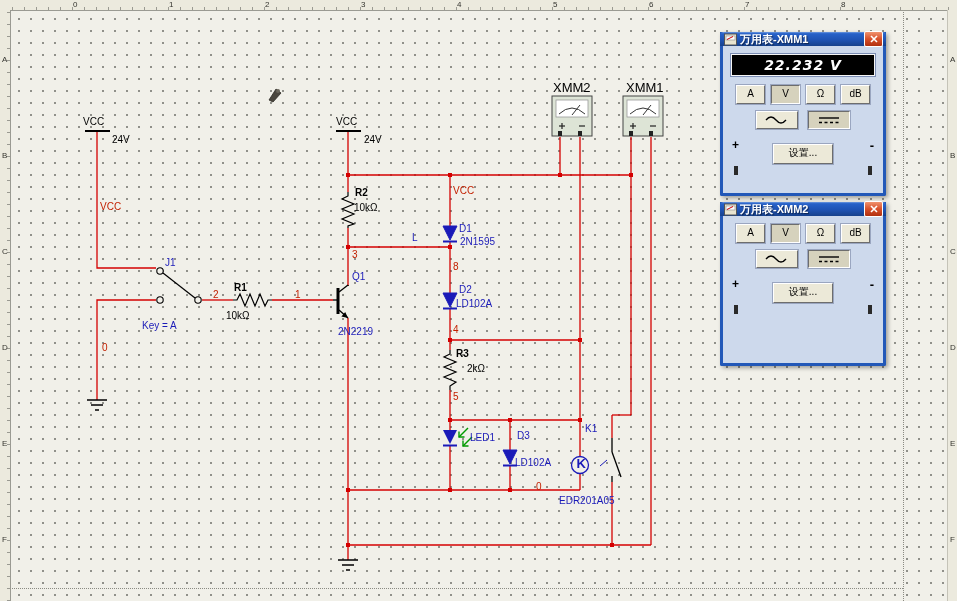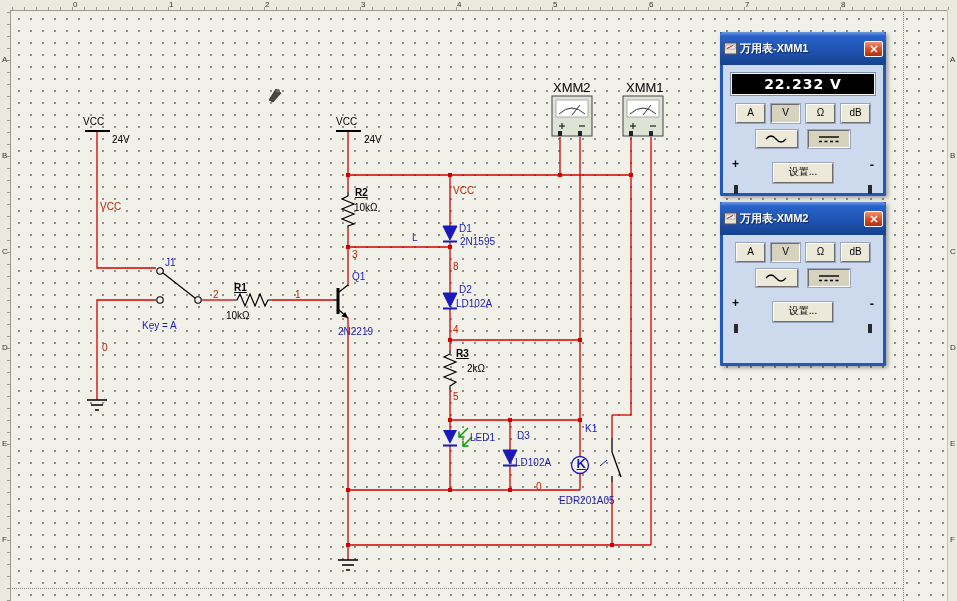--- a/index.html
+++ b/index.html
@@ -20,38 +20,38 @@
   #ruler-right{left:947px;top:10px;width:10px;height:591px;border-left:1px solid #c5c3b8;}
   #ruler-corner{left:0;top:0;width:10px;height:10px;border-right:1px solid #9a9a92;border-bottom:1px solid #9a9a92;}
   .ruler-num{position:absolute;font-size:8px;color:#33332e;line-height:9px;}
   
   #page-border-v{position:absolute;left:903px;top:10px;height:591px;border-left:1px dotted #8a8a82;z-index:1;}
   #page-border-h{position:absolute;left:10px;top:588px;width:893px;border-top:1px dotted #8a8a82;z-index:1;}
   
   .lbl{position:absolute;font-size:10px;line-height:12px;white-space:nowrap;color:#000;z-index:4;}
   .lbl.blue{color:#1a1ab8;}
   .lbl.red{color:#c22000;}
-  .lbl.bold{font-weight:bold;text-decoration:underline;}
+  .lbl.bold{font-weight:bold;}
   .lbl.small{font-size:13px;line-height:10px;}
   #title-annotation{position:absolute;left:291px;top:33px;padding:3px 10px 4px;
      font-size:17px;font-weight:bold;color:#d2691e;letter-spacing:2px;
      border:1px dashed #a89060;z-index:4;}
   svg.wiring{position:absolute;left:0;top:0;z-index:2;}
   
   .panel{position:absolute;width:160px;height:161px;border:3px solid #2258b8;border-top:none;
      background:#cdd9ec;box-shadow:2px 2px 4px rgba(0,0,0,.35);z-index:5;border-radius:0 0 2px 2px;}
-  .titlebar{height:33px;margin:0 -3px;display:flex;align-items:center;
+  .titlebar{height:14px;margin:0 -3px;display:flex;align-items:center;
      background:linear-gradient(180deg,#6f9ae0 0%,#2862c8 12%,#1f53b4 55%,#16418c 100%);
      border-radius:4px 4px 0 0;padding:0 3px;}
   .titlebar .ticon{width:13px;height:13px;margin:0 3px 0 1px;flex:0 0 auto;}
   .titlebar .ttext{color:#fff;font-size:11px;font-weight:bold;flex:1 1 auto;
      text-shadow:1px 1px 1px rgba(0,0,0,.5);}
   .close-btn{width:17px;height:14px;background:linear-gradient(180deg,#f0926e 0%,#d8502a 50%,#b03010 100%);
      border:1px solid #fff;border-radius:2px;display:flex;align-items:center;justify-content:center;}
-  .lcd-frame{margin:7px 7px 0;background:#f6f6f6;border:1px solid #7b8db4;padding:1px;}
+  .lcd-frame{margin:7px 7px 0;background:#f6f6f6;border:1px solid #7b8db4;padding:1px;font-style:italic;}
   .lcd{height:20px;background:#000;color:#fff;font-size:14px;font-weight:bold;line-height:20px;
        text-align:center;letter-spacing:1px;font-family:"DejaVu Sans",sans-serif;}
   .btn-row{display:flex;justify-content:center;gap:6px;margin-top:8px;}
   .mbtn{width:27px;height:17px;font-size:10px;line-height:15px;text-align:center;color:#000;
      background:#ece9d8;border:1px solid;border-color:#fff #6d6d6d #6d6d6d #fff;
      box-shadow:0 0 0 1px #9aa6c0;cursor:default;}
   .mbtn.active{background:#d6d2bd;border-color:#6d6d6d #fff #fff #6d6d6d;}
   .wave-row{display:flex;justify-content:center;gap:10px;margin-top:7px;}
   .wbtn{width:40px;height:16px;background:#ece9d8;border:1px solid;border-color:#fff #6d6d6d #6d6d6d #fff;
      box-shadow:0 0 0 1px #9aa6c0;display:flex;align-items:center;justify-content:center;}

